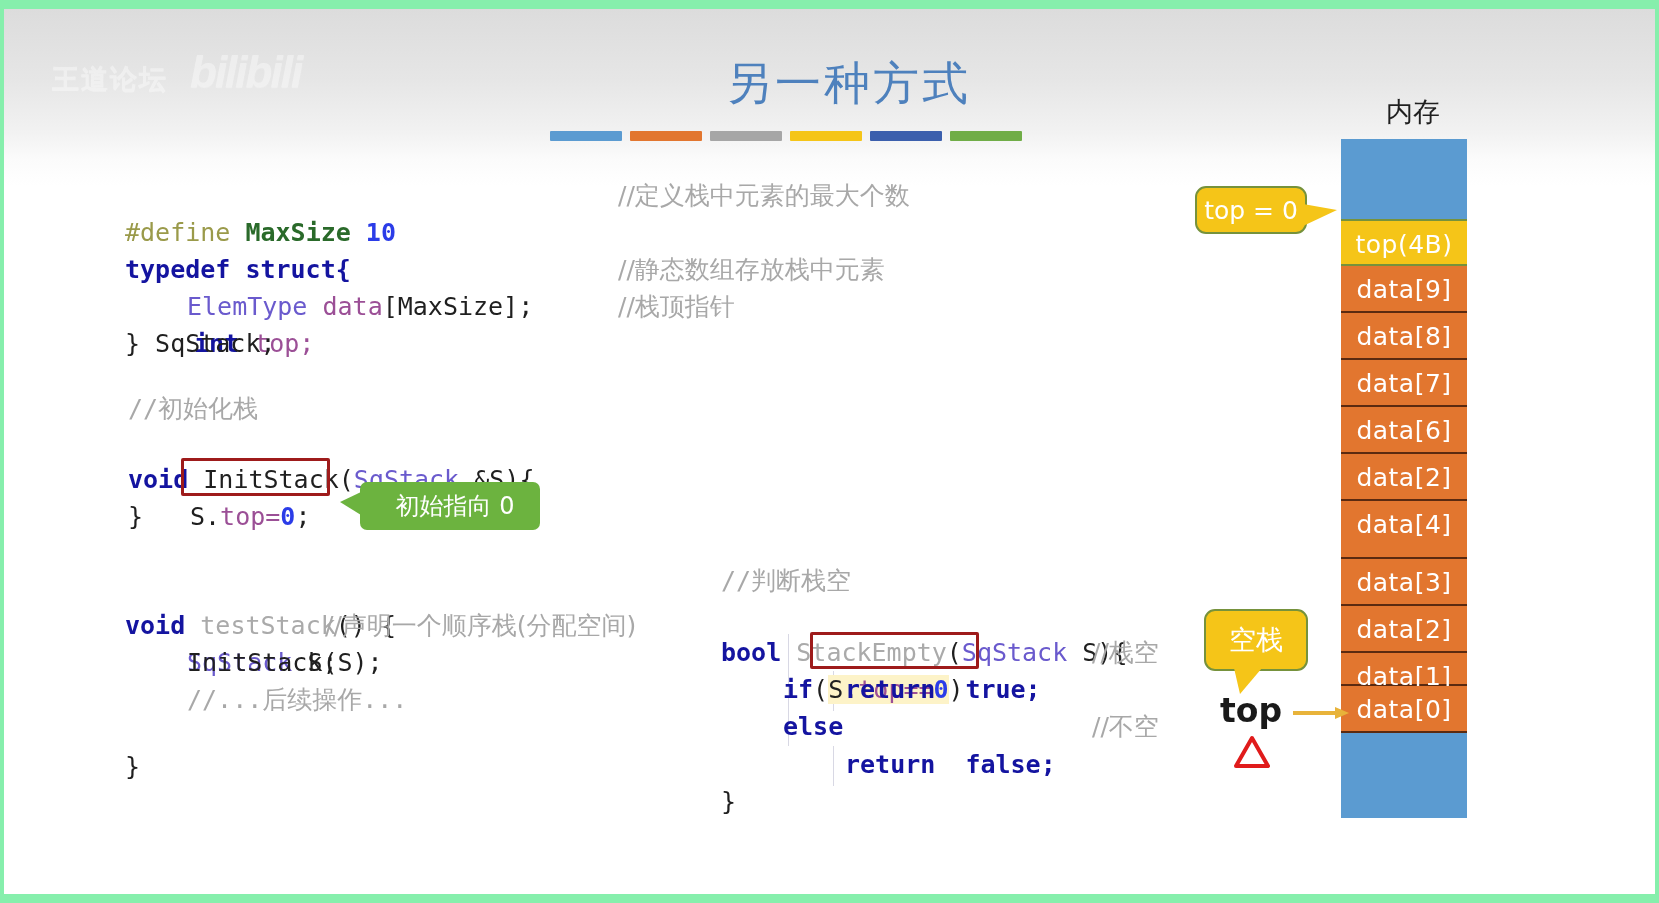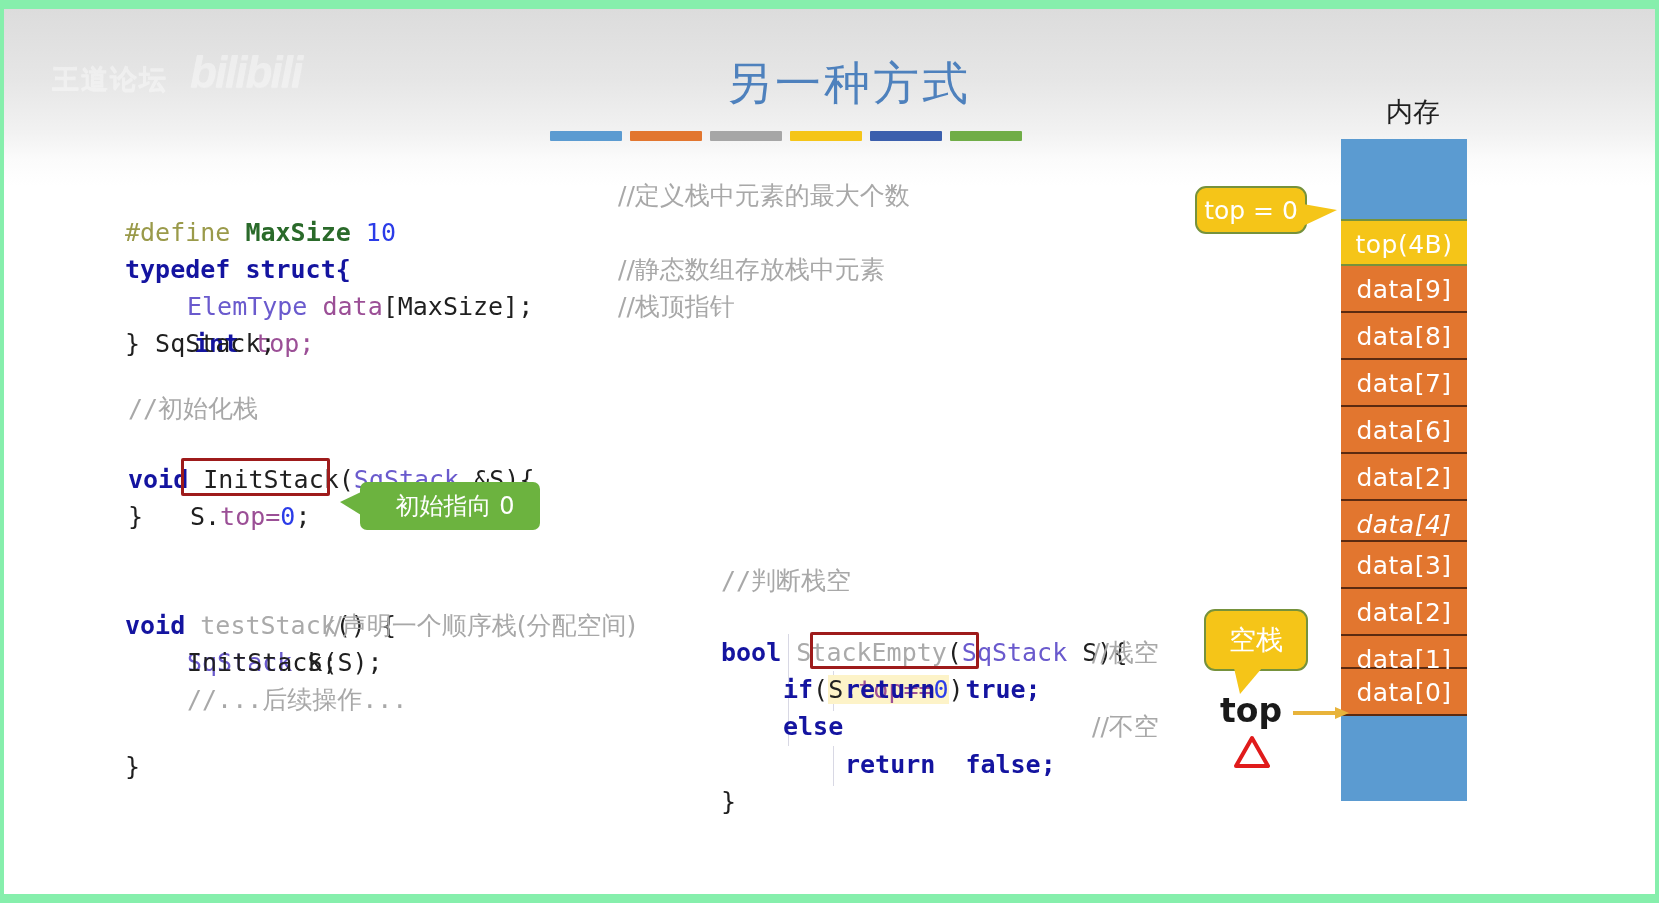--- a/index.html
+++ b/index.html
@@ -97,21 +97,21 @@
   .code {
     position: absolute;
     font-family: "DejaVu Sans Mono", "Liberation Mono", monospace;
     font-size: 25px;
     line-height: 37px;
     white-space: pre;
   }
   .kw   { color: #1414a0; font-weight: bold; }     
   .pre  { color: #9a9a4a; }                        
   .macro{ color: #2a6a2a; font-weight: bold; }     
-  .num  { color: #2b3ce8; font-weight: normal; }     
+  .num  { color: #2b3ce8; font-weight: bold; }     
   .type { color: #6a5acd; }                        
   .fld  { color: #9b4f96; }                        
   .plain{ color: #1f1f1f; }
   .fn   { color: #aaaaaa; }
 
   .cmtline {
     position: absolute;
     font-family: "DejaVu Sans", sans-serif;
     color: #a8a8a8;
     font-size: 25px;
@@ -393,21 +393,21 @@
 
     <div id="mem-label">内存</div>
     <div id="mem-col">
         <div class="mem-cell mem-blue" style="height: 80px; line-height: 80px;"></div>
         <div class="mem-cell mem-top" style="height: 47px; line-height: 47px;">top(4B)</div>
         <div class="mem-cell mem-data" style="height: 47px; line-height: 47px;">data[9]</div>
         <div class="mem-cell mem-data" style="height: 47px; line-height: 47px;">data[8]</div>
         <div class="mem-cell mem-data" style="height: 47px; line-height: 47px;">data[7]</div>
         <div class="mem-cell mem-data" style="height: 47px; line-height: 47px;">data[6]</div>
         <div class="mem-cell mem-data" style="height: 47px; line-height: 47px;">data[2]</div>
-        <div class="mem-cell mem-data" style="height: 41px; line-height: 47px; font-style: italic;">data[4]</div>
+        <div class="mem-cell mem-data" style="height: 58px; line-height: 47px;">data[4]</div>
         <div class="mem-cell mem-data" style="height: 47px; line-height: 47px;">data[3]</div>
         <div class="mem-cell mem-data" style="height: 47px; line-height: 47px;">data[2]</div>
         <div class="mem-cell mem-data" style="height: 33px; line-height: 47px;">data[1]</div>
         <div class="mem-cell mem-data" style="height: 47px; line-height: 47px;">data[0]</div>
         <div class="mem-cell mem-blue" style="height: 85px; line-height: 85px;"></div>
       </div>
 
     <div class="ycallout" id="ycall-top">
       <div class="tail-r-b"></div>
       <div class="tail-r"></div>

